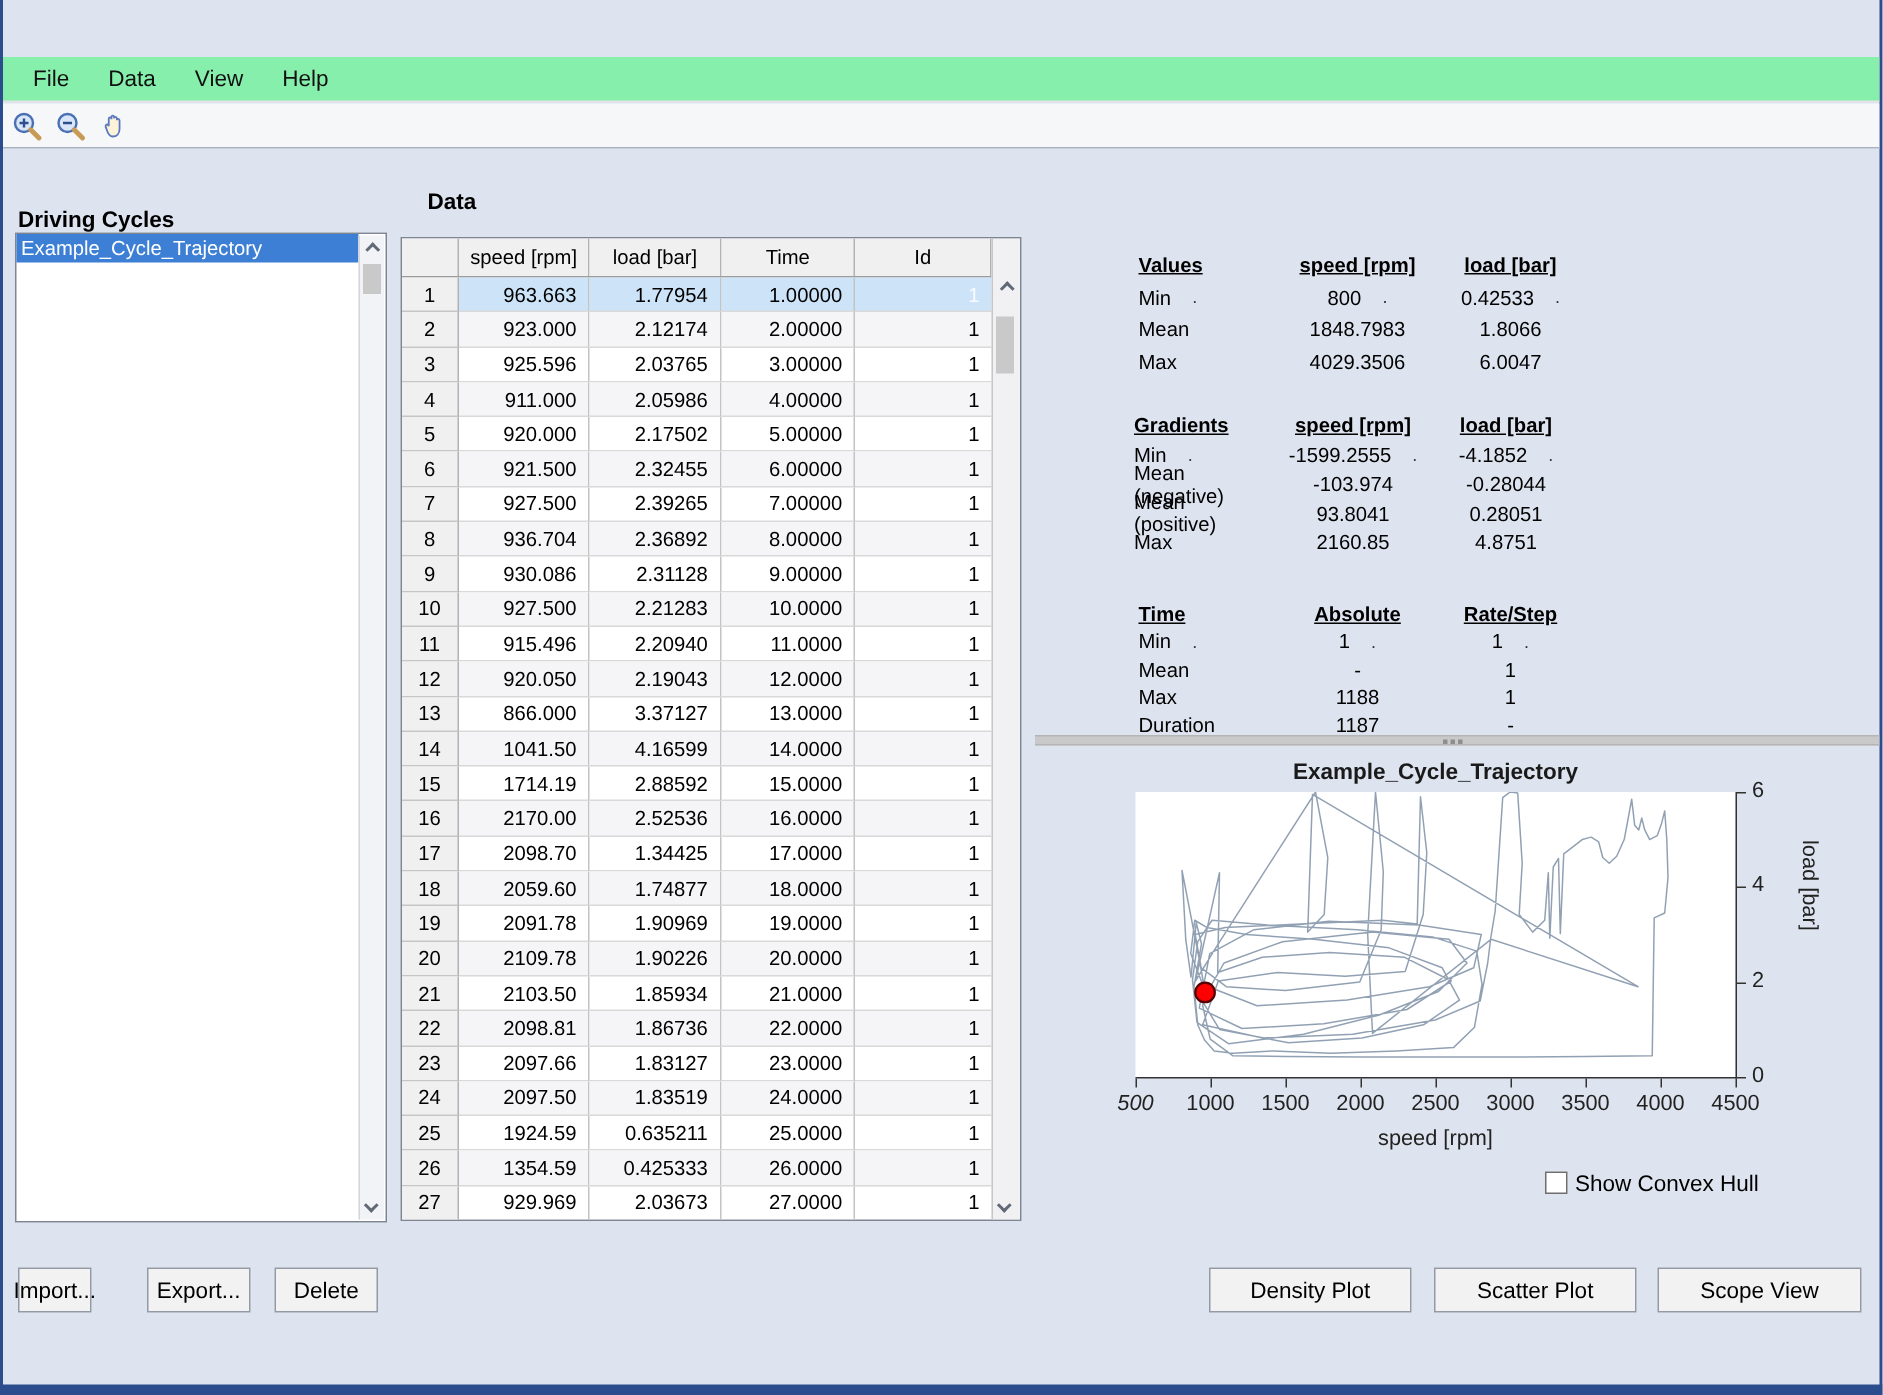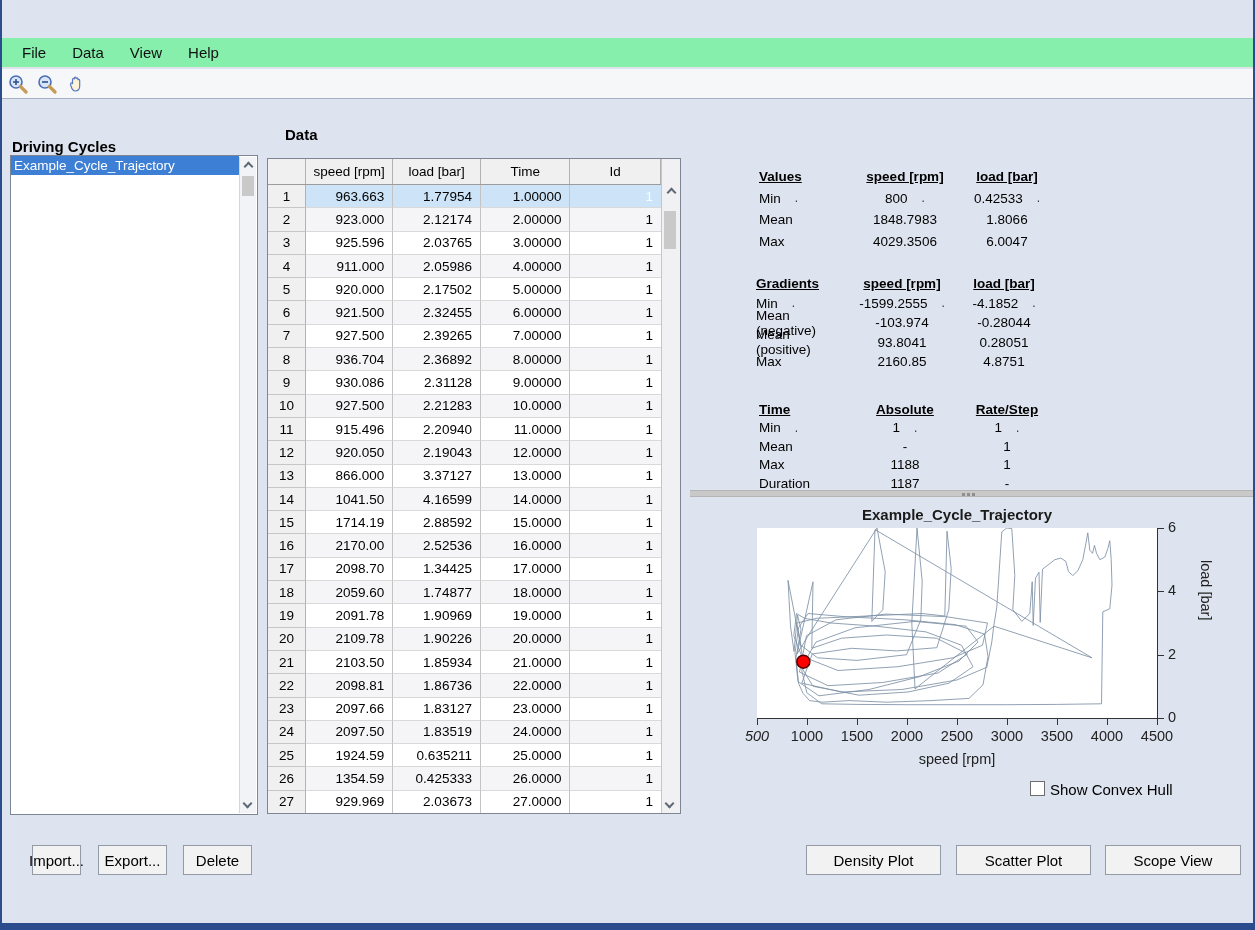--- a/index.html
+++ b/index.html
@@ -71,21 +71,21 @@
   .ytick{position:absolute;left:1156px;width:6px;height:0;border-top:1.5px solid #333;}
   .ytick-label{position:absolute;left:1166px;height:16px;margin-top:-9px;font-size:14.5px;color:#222;}
   #xlabel{position:absolute;left:755px;top:751px;width:400px;text-align:center;font-size:14.5px;color:#222;}
   #ylabel{position:absolute;left:1196px;top:560px;font-size:14.5px;color:#222;writing-mode:vertical-rl;}
   
   #hull-row{position:absolute;left:1028px;top:781px;display:flex;align-items:flex-start;}
   #hull-box{width:15px;height:15px;background:#fff;border:1px solid #6d6d6d;}
   #hull-label{font-size:15px;color:#000;margin-left:5px;}
   
   .btn{position:absolute;top:845px;height:30px;background:#f2f2f2;border:1px solid #919aa5;font-size:15px;color:#000;display:flex;align-items:center;justify-content:center;}
-  #btn-import{left:10px;width:49px;margin-left:20px;}
+  #btn-import{left:10px;width:49px;}
   #btn-export{left:96px;width:69px;}
   #btn-delete{left:181px;width:69px;}
   #btn-density{left:804px;width:135px;}
   #btn-scatter{left:954px;width:135px;}
   #btn-scope{left:1103px;width:136px;}
 </style>
 </head>
 <body>
 
 <div id="win">

